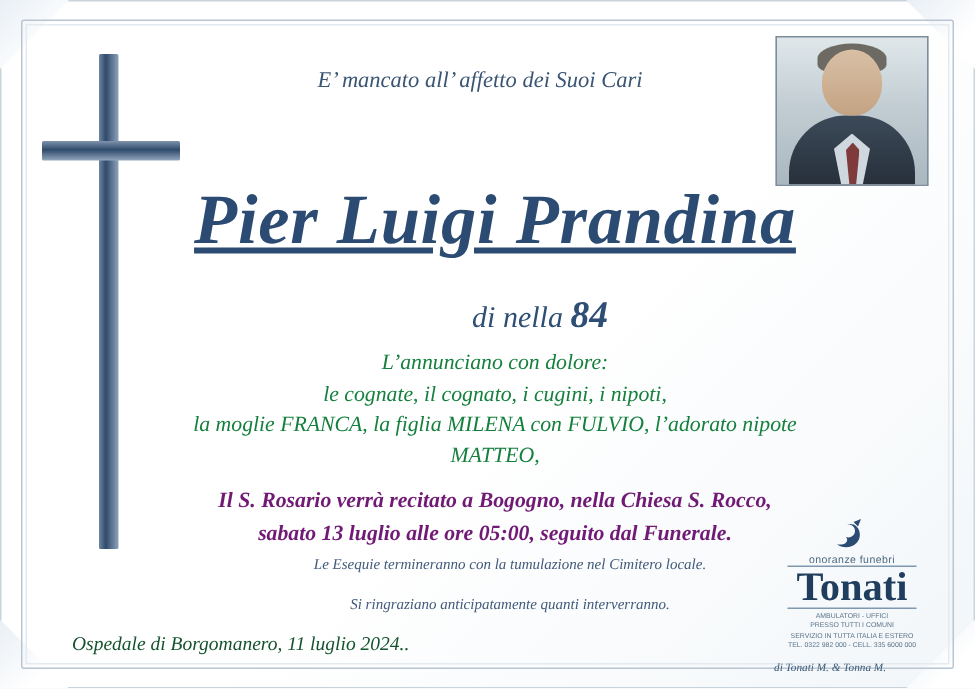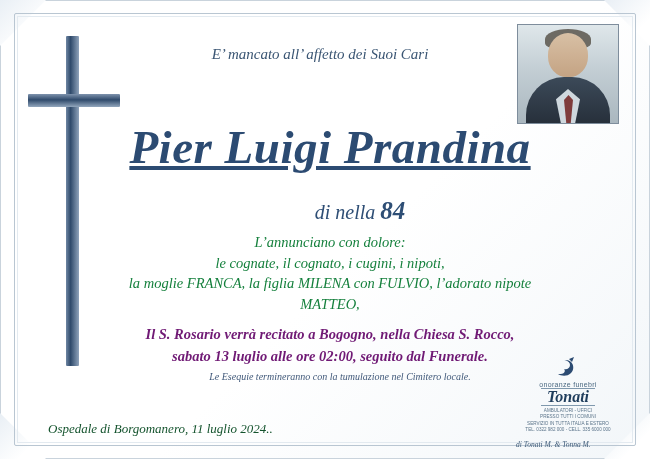--- a/index.html
+++ b/index.html
@@ -227,23 +227,22 @@
     width: 26px; height: 24px;
     margin: 0 auto 1px auto;
   }
   .logo-sub {
     font-size: 7px;
     letter-spacing: 0.3px;
     color: #4a6880;
     font-family: "Liberation Sans", sans-serif;
   }
   .logo-name {
-    font-size: 16px;
+    font-size: 27px;
     font-weight: bold;
-    font-style: italic;
     color: #1f3d5c;
     line-height: 1;
     border-top: 1px solid #7f98ad;
     border-bottom: 1px solid #7f98ad;
     display: inline-block;
     padding: 0 6px;
   }
   .logo-addr {
     font-size: 4.6px;
     color: #5b748a;
@@ -298,25 +297,26 @@
   </div>
 
   <div class="announce">
     <div>L’annunciano con dolore:</div>
     <div>le cognate, il cognato, i cugini, i nipoti,</div>
     <div>la moglie FRANCA, la figlia MILENA con FULVIO, l’adorato nipote MATTEO,</div>
   </div>
 
   <div class="rosary">
     <div>Il S. Rosario verrà recitato a Bogogno, nella Chiesa S. Rocco,</div>
-    <div>sabato 13 luglio alle ore 02:00, seguito dal Funerale.</div>
+    <div>sabato 13 luglio alle ore 05:00, seguito dal Funerale.</div>
   </div>
 
   <div class="exequie">Le Esequie termineranno con la tumulazione nel Cimitero locale.</div>
 
+  <div class="thanks">Si ringraziano anticipatamente quanti interverranno.</div>
 
   <div class="place-date">Ospedale di Borgomanero, 11 luglio 2024..</div>
 
   <div class="logo">
     <div class="logo-mark">
       <svg viewBox="0 0 26 24" width="26" height="24" aria-hidden="true">
         <path d="M3 18 C6 20 12 21 16 17 C19 14 19 9 16 6 C14 4 11 4 9 5 C12 4 15 6 15 9 C15 12 12 14 9 13 C11 15 9 18 6 18 Z" fill="#2c4b72"></path>
         <path d="M14 3 L19 1 L17 6 Z" fill="#2c4b72"></path>
       </svg>
     </div>

